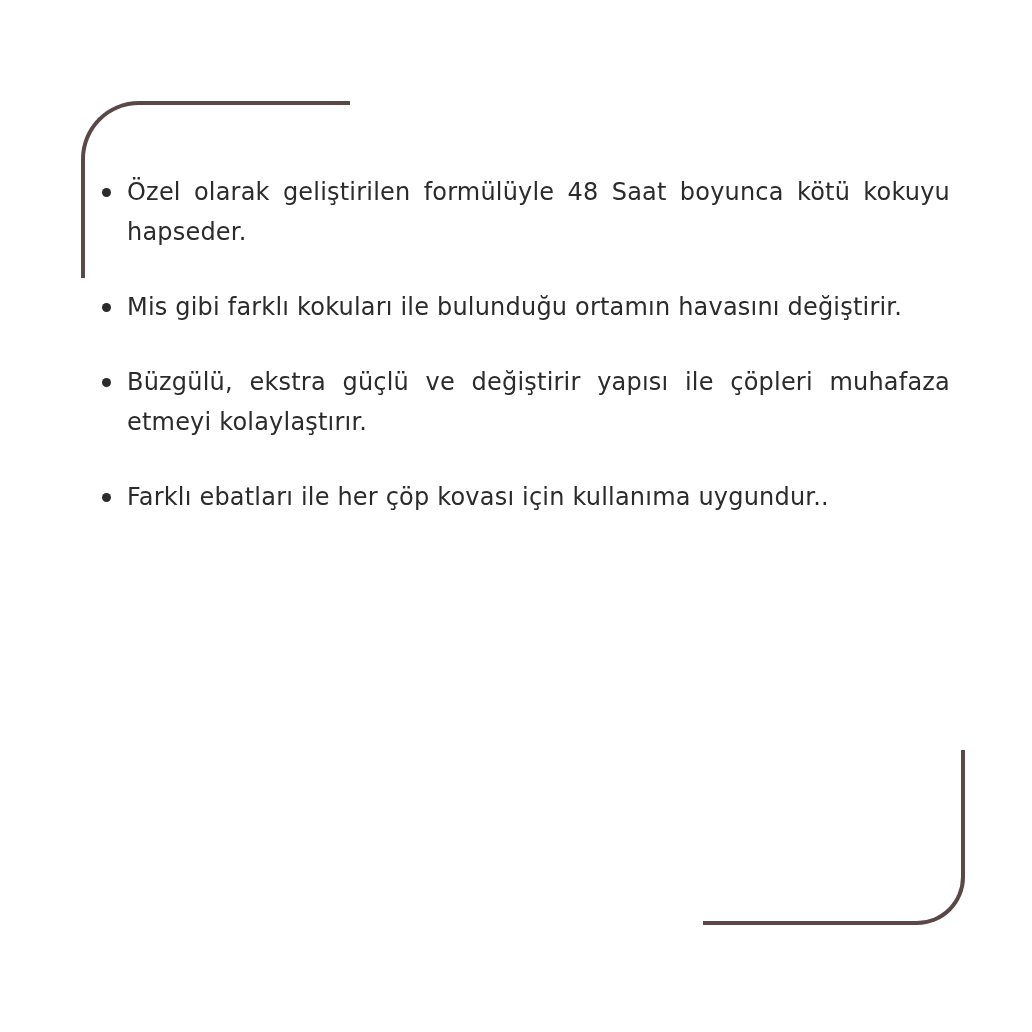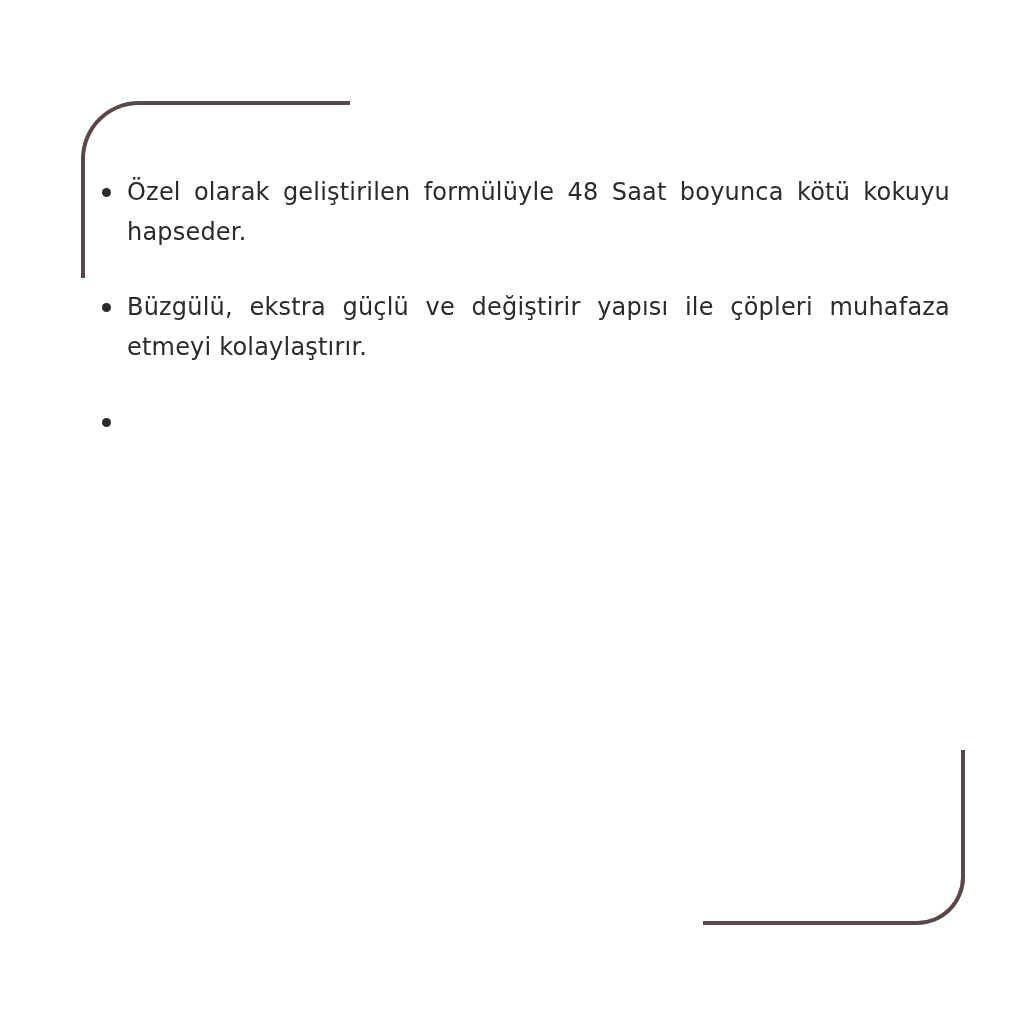--- a/index.html
+++ b/index.html
@@ -81,20 +81,25 @@
   <div class="corner-tl"></div>
   <div class="corner-br"></div>
 
   <ul class="bullet-list">
     <li>
       <span class="bullet-dot"></span>
       <span>Özel olarak geliştirilen formülüyle 48 Saat boyunca kötü kokuyu hapseder.</span>
     </li>
     <li>
       <span class="bullet-dot"></span>
+      <span>Mis gibi farklı kokuları ile bulunduğu ortamın havasını değiştirir.</span>
+    </li>
+    <li>
+      <span class="bullet-dot"></span>
       <span>Büzgülü, ekstra güçlü ve değiştirir yapısı ile çöpleri muhafaza etmeyi kolaylaştırır.</span>
     </li>
     <li>
       <span class="bullet-dot"></span>
+      <span>Farklı ebatları ile her çöp kovası için kullanıma uygundur..</span>
     </li>
   </ul>
 
 </div>
 
 </body></html>

